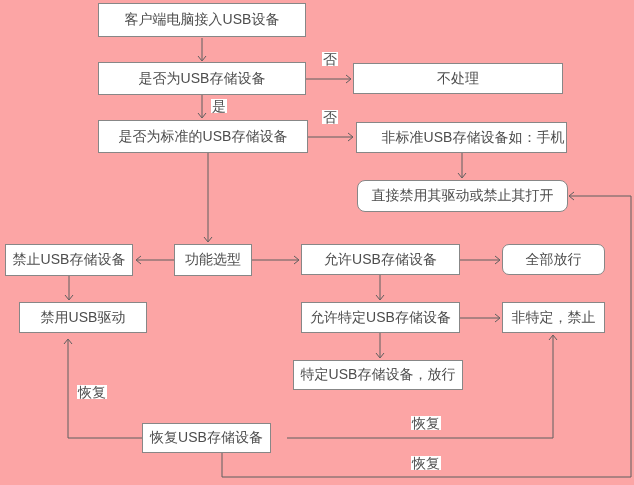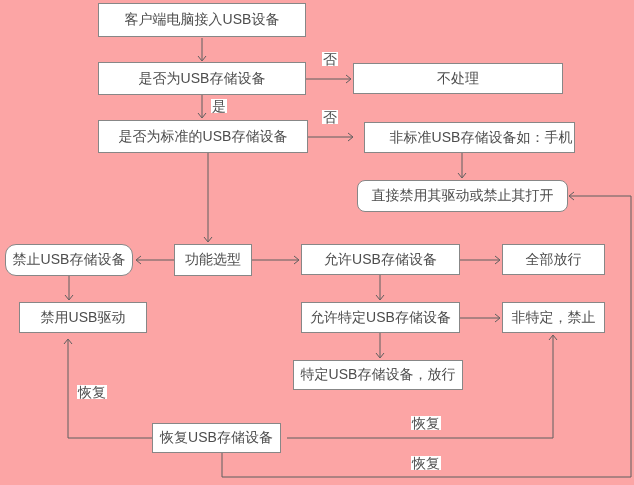--- a/index.html
+++ b/index.html
@@ -99,41 +99,41 @@
   </svg>
 
   <div class="node" style="left:98px;top:3px;width:208px;height:34px;">客户端电脑接入USB设备</div>
 
   <div class="node" style="left:98px;top:62px;width:208px;height:33px;">是否为USB存储设备</div>
 
   <div class="node" style="left:353px;top:63px;width:210px;height:31px;">不处理</div>
 
   <div class="node" style="left:98px;top:120px;width:210px;height:33px;">是否为标准的USB存储设备</div>
 
-  <div class="node" style="left:364px;top:122px;width:211px;height:31px;padding-left:23px;">非标准USB存储设备如：手机</div>
+  <div class="node" style="left:356px;top:122px;width:211px;height:31px;padding-left:23px;">非标准USB存储设备如：手机</div>
 
   <div class="node" style="left:357px;top:180px;width:211px;height:32px;border-radius:8px;">直接禁用其驱动或禁止其打开</div>
 
   <div class="node" style="left:174px;top:244px;width:78px;height:32px;">功能选型</div>
 
-  <div class="node" style="left:5px;top:244px;width:128px;height:32px;border-radius:11px;">禁止USB存储设备</div>
+  <div class="node" style="left:5px;top:244px;width:128px;height:32px;">禁止USB存储设备</div>
 
   <div class="node" style="left:19px;top:302px;width:128px;height:31px;">禁用USB驱动</div>
 
   <div class="node" style="left:301px;top:244px;width:159px;height:31px;">允许USB存储设备</div>
 
-  <div class="node" style="left:502px;top:244px;width:103px;height:31px;">全部放行</div>
+  <div class="node" style="left:502px;top:244px;width:103px;height:31px;border-radius:7px;">全部放行</div>
 
   <div class="node" style="left:301px;top:302px;width:159px;height:31px;">允许特定USB存储设备</div>
 
   <div class="node" style="left:502px;top:302px;width:103px;height:31px;font-family:Liberation Mono, monospace;">非特定，禁止</div>
 
   <div class="node" style="left:293px;top:360px;width:170px;height:30px;">特定USB存储设备，放行</div>
 
-  <div class="node" style="left:152px;top:423px;width:129px;height:30px;">恢复USB存储设备</div>
+  <div class="node" style="left:142px;top:423px;width:129px;height:30px;">恢复USB存储设备</div>
 
   <span class="edge-label" style="left:322px;top:52px;">否</span>
 
   <span class="edge-label" style="left:211px;top:99px;">是</span>
 
   <span class="edge-label" style="left:322px;top:110px;">否</span>
 
   <span class="edge-label" style="left:77px;top:385px;">恢复</span>
 
   <span class="edge-label" style="left:411px;top:416px;">恢复</span>

